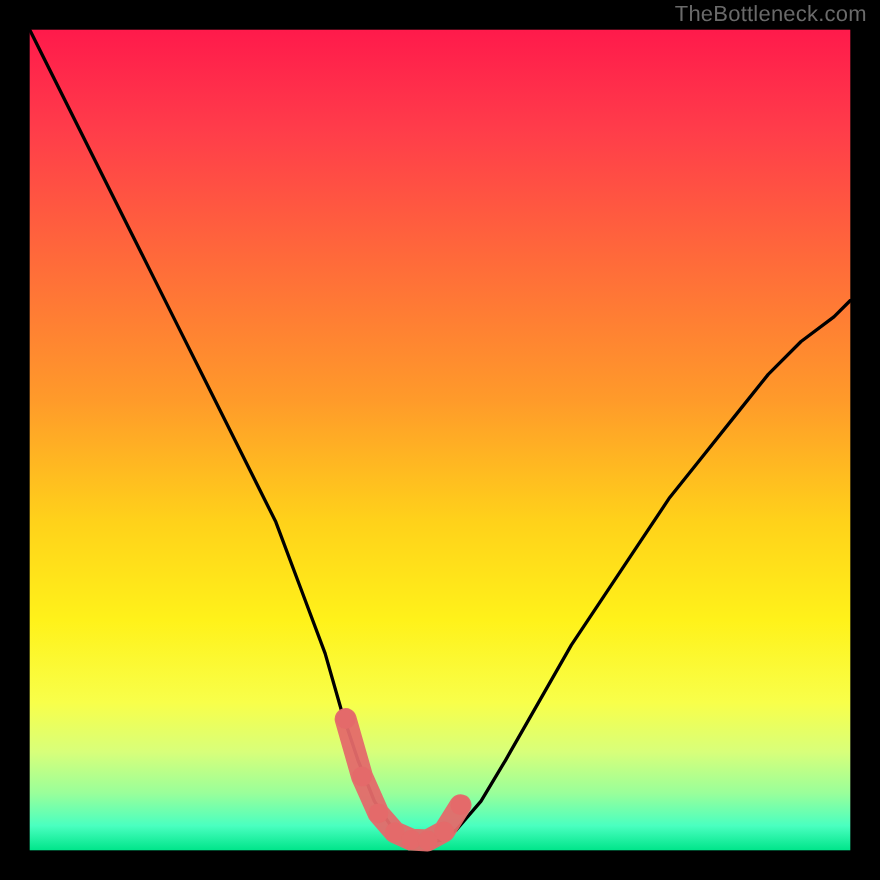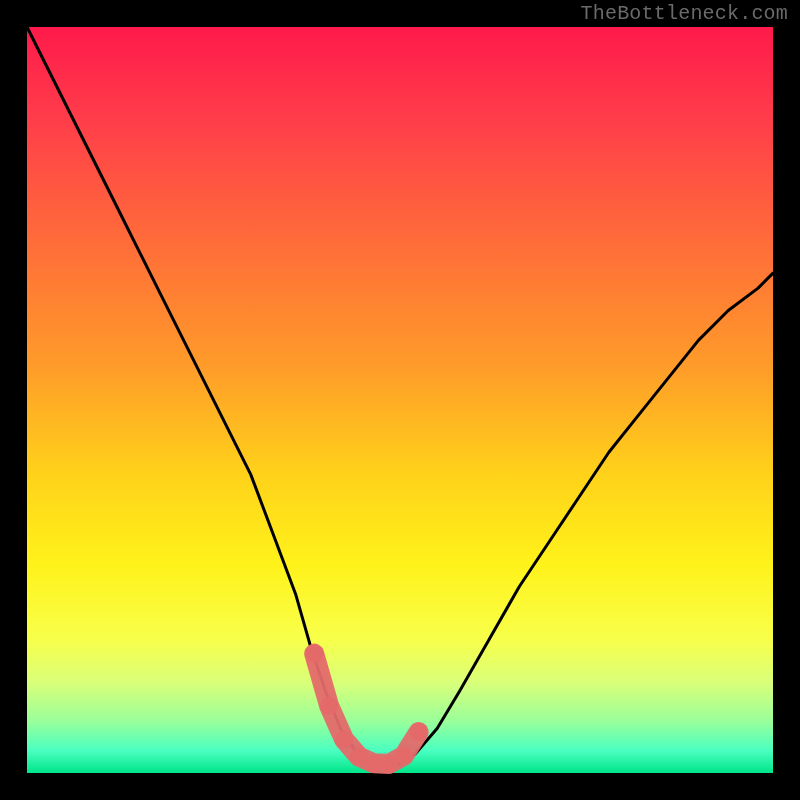--- a/index.html
+++ b/index.html
@@ -11,21 +11,20 @@
     background: #000;
     font-family: Arial, Helvetica, sans-serif;
   }
   .chart-frame {
     position: absolute;
     top: 0;
     left: 0;
     width: 800px;
     height: 800px;
     background: #000;
-    font-family: Liberation Mono, monospace;
   }
   .watermark {
     position: absolute;
     top: 2px;
     right: 12px;
     color: #6a6a6a;
     font-size: 20px;
     letter-spacing: 0.2px;
     font-weight: 400;
   }

